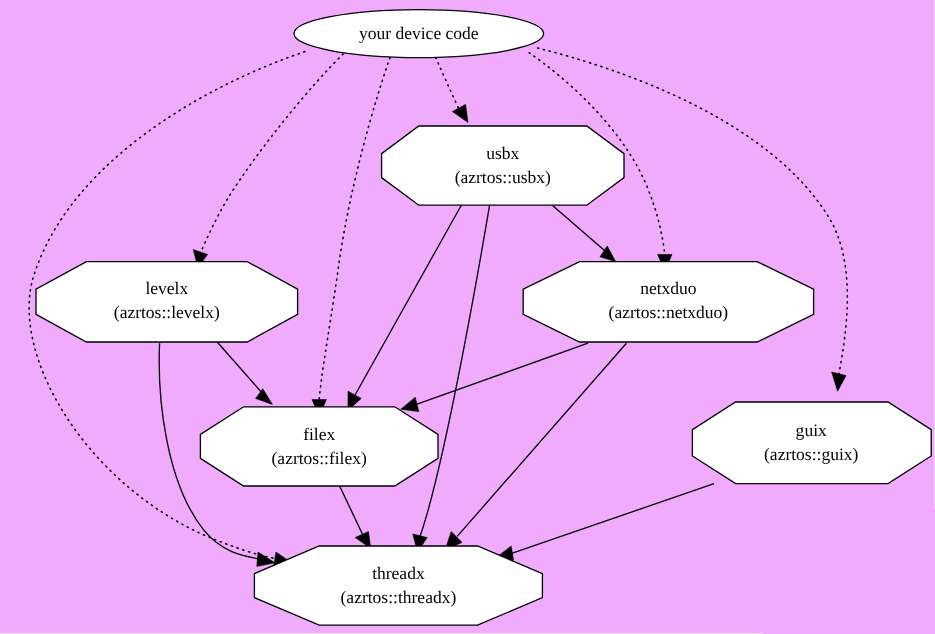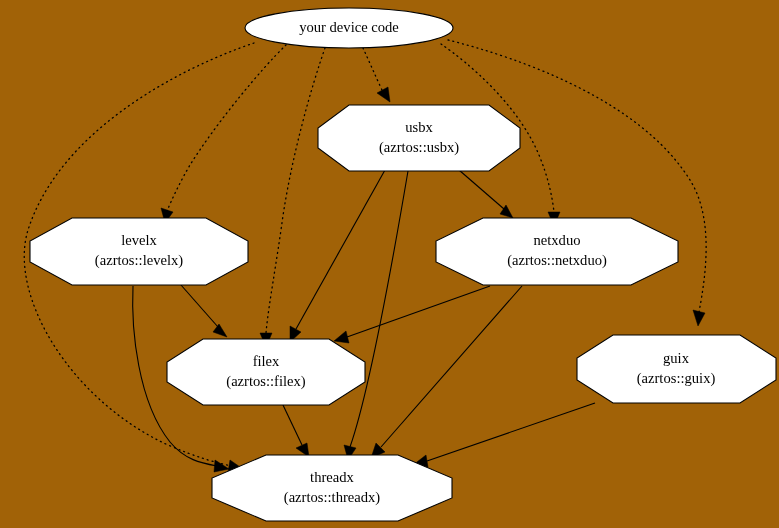--- a/index.html
+++ b/index.html
@@ -4,21 +4,21 @@
 <style>
   html, body {
     margin: 0;
     padding: 0;
     background: #ffffff;
   }
   #canvas {
     position: relative;
     width: 779px;
     height: 528px;
-    background: #a16207;
+    background: #f0abfc;
     overflow: hidden;
     font-family: "Liberation Serif", "DejaVu Serif", serif;
   }
   svg.graph {
     position: absolute;
     top: 0;
     left: 0;
     width: 779px;
     height: 528px;
   }

